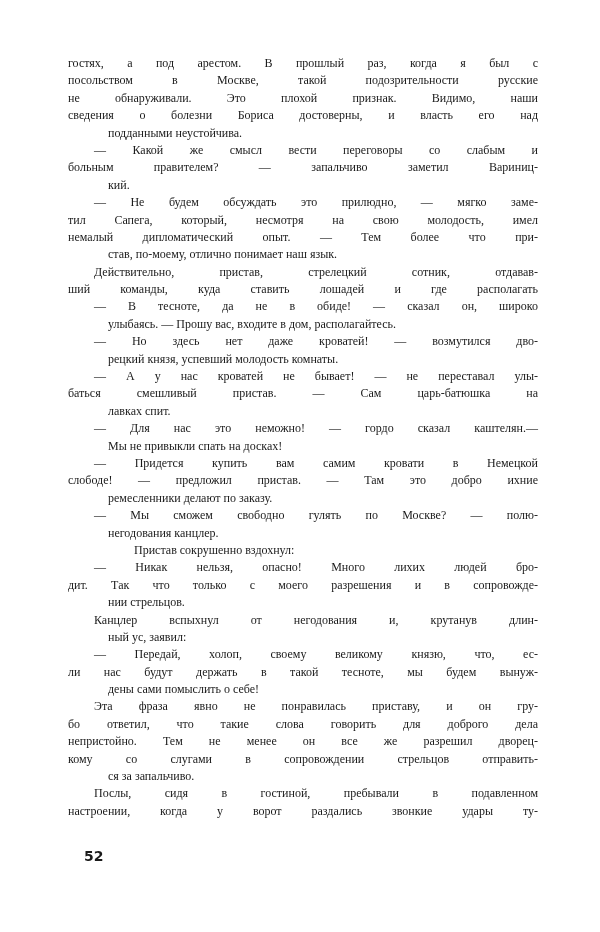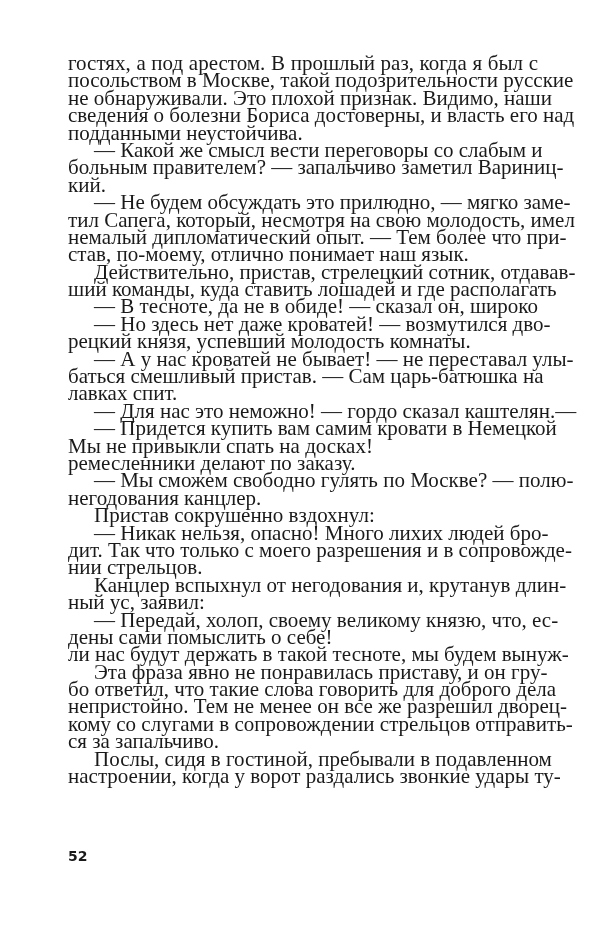--- a/index.html
+++ b/index.html
@@ -1,27 +1,27 @@
 <!DOCTYPE html>
 <html><head>
 <meta charset="utf-8">
 <style>
   html, body { margin: 0; padding: 0; background: #ffffff; }
   body { width: 600px; height: 932px; position: relative; overflow: hidden; }
   .page {
     position: absolute; left: 68px; top: 55px; width: 470px;
     font-family: "Liberation Serif", "DejaVu Serif", serif;
-    font-size: 21px; line-height: 17.4px; color: #1a1a1a;
+    font-size: 12px; line-height: 17.4px; color: #1a1a1a;
     text-align: justify;
   }
   .line { display: block; height: 17.4px; white-space: nowrap; text-align-last: justify; text-align: justify; }
-  .line.last { text-align-last: left; }
+  .line.last { text-align-last: left; margin-left: 40px; }
   .line.indent { padding-left: 26px; }
   .page-number {
-    position: absolute; left: 68px; top: 848px;
+    position: absolute; left: 84px; top: 848px;
     font-family: "DejaVu Sans", sans-serif; font-weight: bold; font-size: 14px; color: #1a1a1a;
   }
 </style>
 </head>
 <body>
 
 <div class="page" id="page-body">
     <span class="line">гостях, а под арестом. В прошлый раз, когда я был  с</span>
     <span class="line">посольством в Москве, такой подозрительности русские</span>
     <span class="line">не обнаруживали. Это плохой признак. Видимо, наши</span>
@@ -30,40 +30,42 @@
     <span class="line indent">— Какой же смысл вести переговоры со слабым  и</span>
     <span class="line">больным правителем? — запальчиво заметил Вариниц-</span>
     <span class="line last">кий.</span>
     <span class="line indent">— Не будем обсуждать это прилюдно, — мягко заме-</span>
     <span class="line">тил Сапега, который, несмотря на свою молодость, имел</span>
     <span class="line">немалый дипломатический опыт. — Тем более что при-</span>
     <span class="line last">став, по-моему, отлично понимает наш язык.</span>
     <span class="line indent">Действительно, пристав, стрелецкий сотник, отдавав-</span>
     <span class="line">ший команды, куда ставить лошадей и где располагать</span>
     <span class="line indent">— В тесноте, да не в обиде! — сказал он,  широко</span>
+    <span class="line last">улыбаясь. — Прошу вас, входите в дом, располагайтесь.</span>
     <span class="line indent">— Но здесь нет даже кроватей! — возмутился дво-</span>
     <span class="line last">рецкий князя, успевший молодость комнаты.</span>
     <span class="line indent">— А у нас кроватей не бывает! — не переставал улы-</span>
     <span class="line">баться смешливый пристав. — Сам  царь-батюшка  на</span>
     <span class="line last">лавках спит.</span>
     <span class="line indent">— Для нас это неможно! — гордо сказал каштелян.—</span>
+    <span class="line last">Мы не привыкли спать на досках!</span>
     <span class="line indent">— Придется купить вам самим кровати в Немецкой</span>
-    <span class="line last">Мы не привыкли спать на досках!</span>
+    <span class="line">слободе! — предложил пристав. — Там это добро ихние</span>
     <span class="line last">ремесленники делают по заказу.</span>
     <span class="line indent">— Мы сможем свободно гулять по Москве? — полю-</span>
     <span class="line last">негодования канцлер.</span>
     <span class="line indent last">Пристав сокрушенно вздохнул:</span>
     <span class="line indent">— Никак нельзя, опасно! Много лихих людей бро-</span>
     <span class="line">дит. Так что только с моего разрешения и в сопровожде-</span>
     <span class="line last">нии стрельцов.</span>
     <span class="line indent">Канцлер вспыхнул от негодования и, крутанув длин-</span>
     <span class="line last">ный ус, заявил:</span>
     <span class="line indent">— Передай, холоп, своему великому князю, что, ес-</span>
+    <span class="line">ли нас будут держать в такой тесноте, мы будем вынуж-</span>
     <span class="line last">дены сами помыслить о себе!</span>
-    <span class="line">ли нас будут держать в такой тесноте, мы будем вынуж-</span>
     <span class="line indent">Эта фраза явно не понравилась приставу, и он гру-</span>
     <span class="line">бо ответил, что такие слова говорить для доброго дела</span>
     <span class="line">непристойно. Тем не менее он все же разрешил дворец-</span>
     <span class="line">кому со слугами в сопровождении стрельцов отправить-</span>
     <span class="line last">ся за запальчиво.</span>
     <span class="line indent">Послы, сидя в гостиной, пребывали в подавленном</span>
     <span class="line">настроении, когда у ворот раздались звонкие удары ту-</span>
   </div>
 <div class="page-number">52</div>
 

